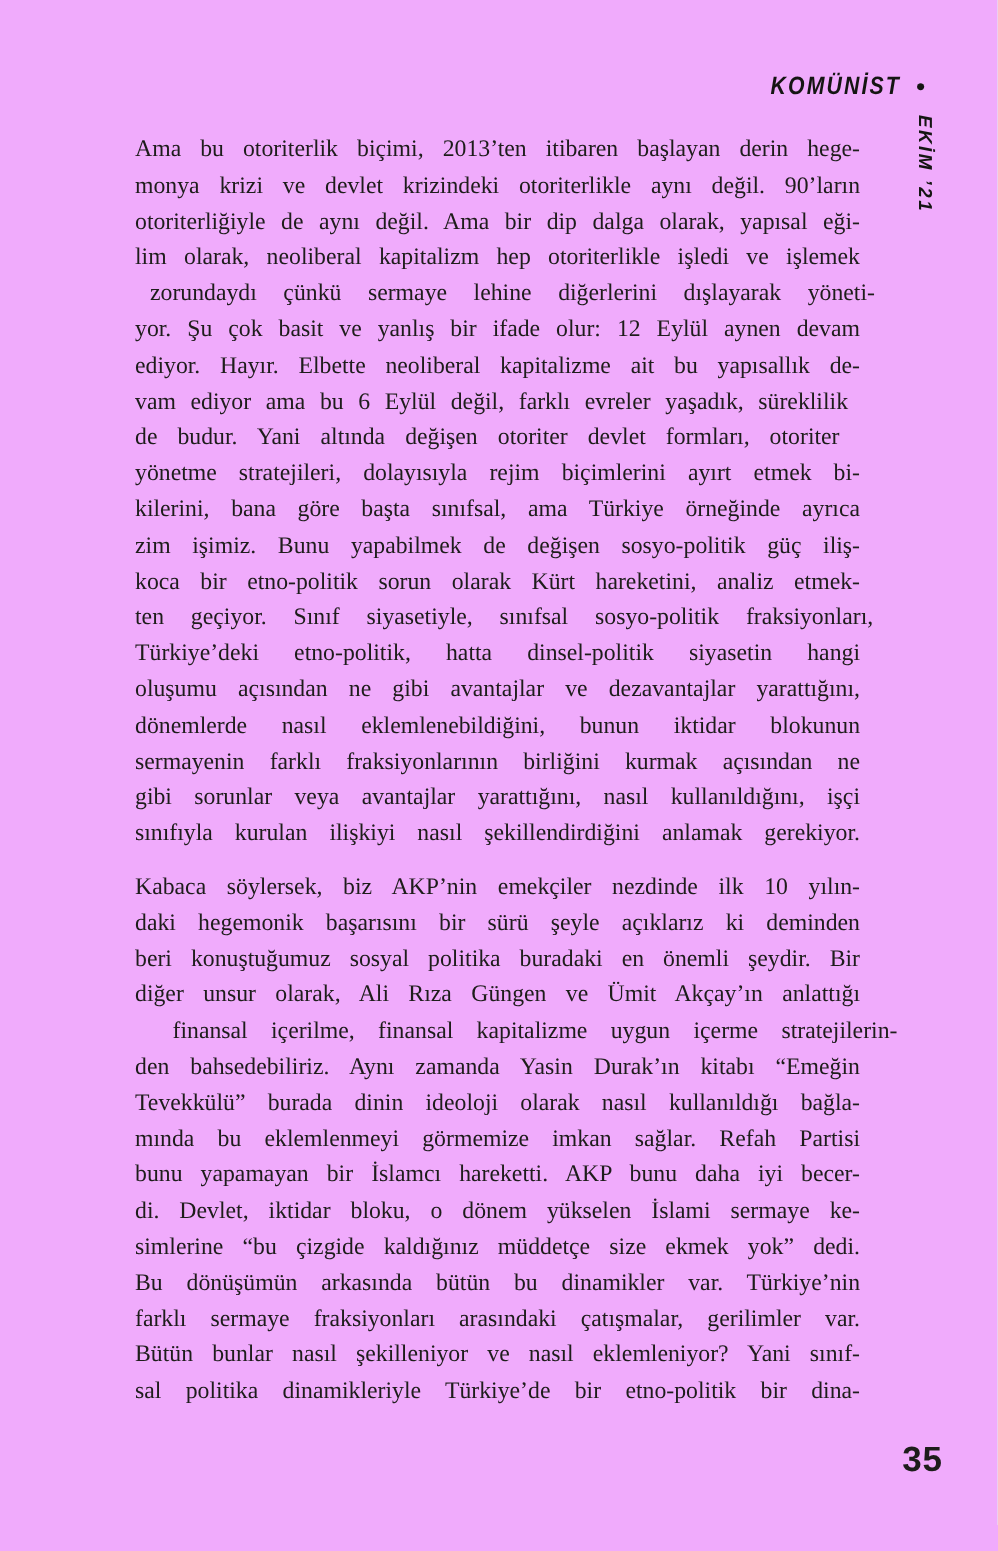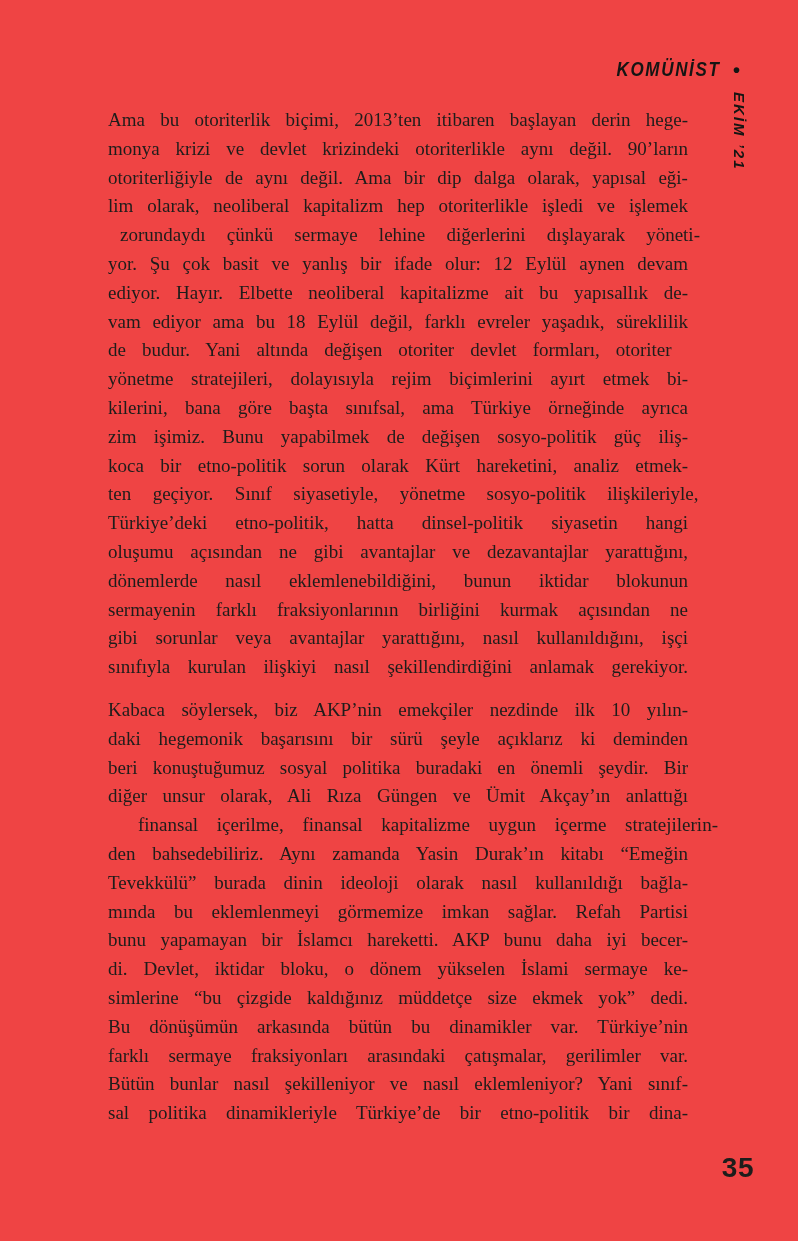--- a/index.html
+++ b/index.html
@@ -1,20 +1,20 @@
 <!DOCTYPE html>
 <html><head>
 <meta charset="utf-8">
 <style>
   html, body { margin: 0; padding: 0; background: #e9e9e9; }
   .page {
     position: relative;
     width: 798px;
     height: 1241px;
-    background: #ef4444;
+    background: #f0abfc;
     font-family: "Liberation Serif", serif;
     overflow: hidden;
     margin: 0 auto;
   }
   .running-head {
     position: absolute;
     top: 58px;
     right: 58px;
     display: flex;
     align-items: center;
@@ -92,27 +92,27 @@
 
   <div class="body-text">
       <div class="paragraph">
         <div class="text-line" style="word-spacing: 10.48px;"><span class="line-text">Ama bu otoriterlik biçimi, 2013’ten itibaren başlayan derin hege-</span></div>
         <div class="text-line" style="word-spacing: 11.1px;"><span class="line-text">monya krizi ve devlet krizindeki otoriterlikle aynı değil. 90’ların</span></div>
         <div class="text-line" style="word-spacing: 7.66px;"><span class="line-text">otoriterliğiyle de aynı değil. Ama bir dip dalga olarak, yapısal eği-</span></div>
         <div class="text-line" style="word-spacing: 9.12px;"><span class="line-text">lim olarak, neoliberal kapitalizm hep otoriterlikle işledi ve işlemek</span></div>
         <div class="text-line" style="word-spacing: 16.47px; margin-left: 12px;"><span class="line-text">zorundaydı çünkü sermaye lehine diğerlerini dışlayarak yöneti-</span></div>
         <div class="text-line" style="word-spacing: 8.01px;"><span class="line-text">yor. Şu çok basit ve yanlış bir ifade olur: 12 Eylül aynen devam</span></div>
         <div class="text-line" style="word-spacing: 11.03px;"><span class="line-text">ediyor. Hayır. Elbette neoliberal kapitalizme ait bu yapısallık de-</span></div>
-        <div class="text-line" style="word-spacing: 6.92px;"><span class="line-text">vam ediyor ama bu 18 Eylül değil, farklı evreler yaşadık, süreklilik</span></div>
+        <div class="text-line" style="word-spacing: 6.92px;"><span class="line-text">vam ediyor ama bu 6 Eylül değil, farklı evreler yaşadık, süreklilik</span></div>
         <div class="text-line" style="word-spacing: 11.29px;"><span class="line-text">de budur. Yani altında değişen otoriter devlet formları, otoriter</span></div>
         <div class="text-line" style="word-spacing: 12.91px;"><span class="line-text">yönetme stratejileri, dolayısıyla rejim biçimlerini ayırt etmek bi-</span></div>
         <div class="text-line" style="word-spacing: 12.53px;"><span class="line-text">kilerini, bana göre başta sınıfsal, ama Türkiye örneğinde ayrıca</span></div>
         <div class="text-line" style="word-spacing: 12.54px;"><span class="line-text">zim işimiz. Bunu yapabilmek de değişen sosyo-politik güç iliş-</span></div>
         <div class="text-line" style="word-spacing: 11.63px;"><span class="line-text">koca bir etno-politik sorun olarak Kürt hareketini, analiz etmek-</span></div>
-        <div class="text-line" style="word-spacing: 16.72px;"><span class="line-text">ten geçiyor. Sınıf siyasetiyle, yönetme sosyo-politik ilişkileriyle,</span></div>
+        <div class="text-line" style="word-spacing: 16.72px;"><span class="line-text">ten geçiyor. Sınıf siyasetiyle, sınıfsal sosyo-politik fraksiyonları,</span></div>
         <div class="text-line" style="word-spacing: 23.34px;"><span class="line-text">Türkiye’deki etno-politik, hatta dinsel-politik siyasetin hangi</span></div>
         <div class="text-line" style="word-spacing: 12.16px;"><span class="line-text">oluşumu açısından ne gibi avantajlar ve dezavantajlar yarattığını,</span></div>
         <div class="text-line" style="word-spacing: 22.92px;"><span class="line-text">dönemlerde nasıl eklemlenebildiğini, bunun iktidar blokunun</span></div>
         <div class="text-line" style="word-spacing: 15.41px;"><span class="line-text">sermayenin farklı fraksiyonlarının birliğini kurmak açısından ne</span></div>
         <div class="text-line" style="word-spacing: 13.13px;"><span class="line-text">gibi sorunlar veya avantajlar yarattığını, nasıl kullanıldığını, işçi</span></div>
         <div class="text-line" style="word-spacing: 12.85px;"><span class="line-text">sınıfıyla kurulan ilişkiyi nasıl şekillendirdiğini anlamak gerekiyor.</span></div>
       </div>
       <div class="paragraph">
         <div class="text-line" style="word-spacing: 11.76px;"><span class="line-text">Kabaca söylersek, biz AKP’nin emekçiler nezdinde ilk 10 yılın-</span></div>
         <div class="text-line" style="word-spacing: 13.01px;"><span class="line-text">daki hegemonik başarısını bir sürü şeyle açıklarız ki deminden</span></div>

